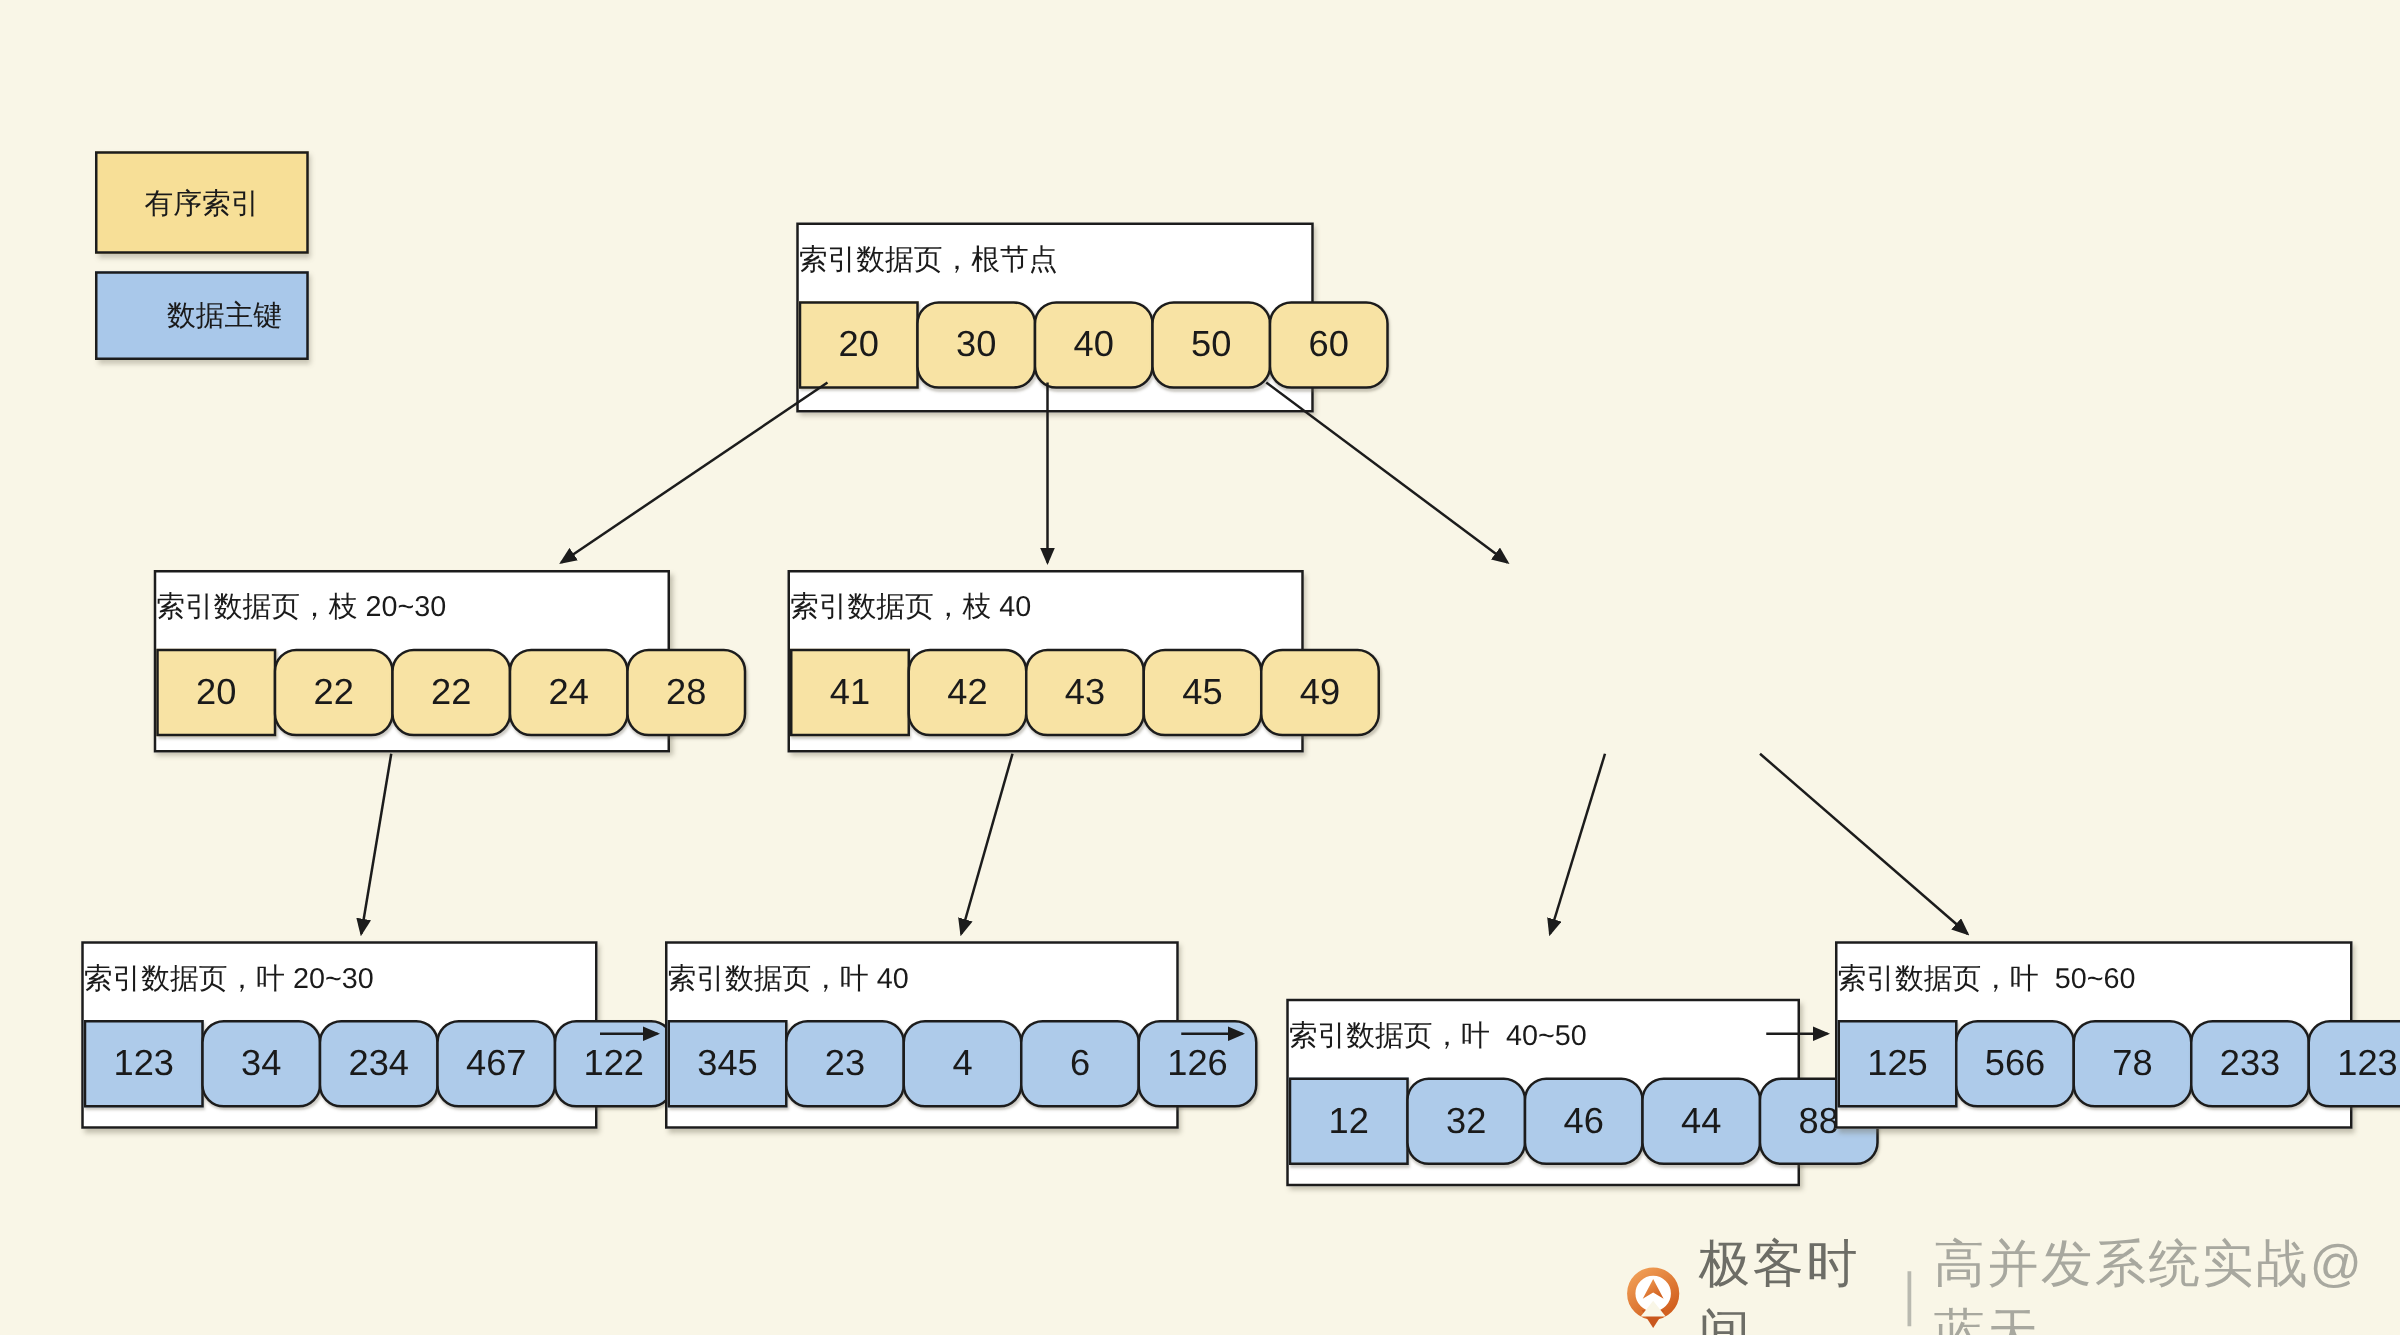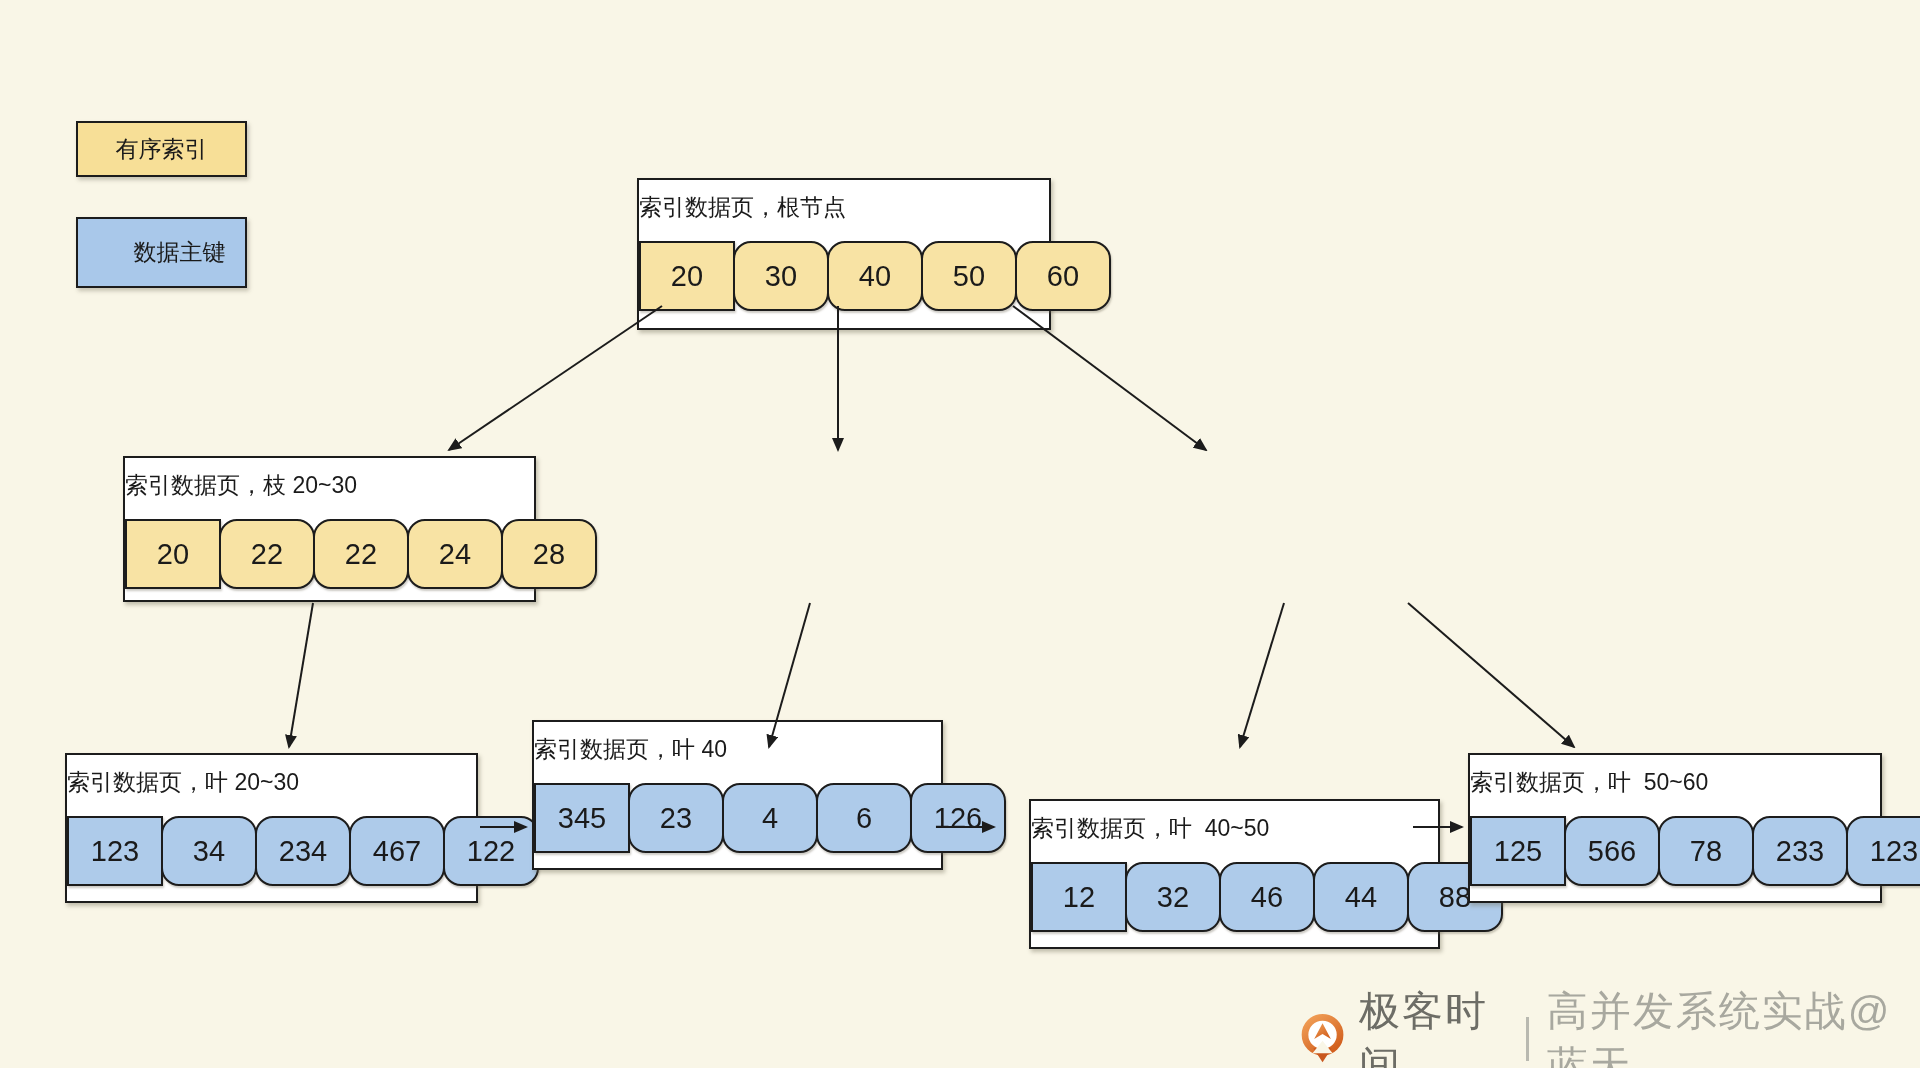--- a/index.html
+++ b/index.html
@@ -101,21 +101,21 @@
     font-size: 41px;
     color: #a8a89f;
     letter-spacing: 2px;
   }
 </style>
 </head>
 <body>
 
 <div class="canvas">
 
-  <div class="legend-box legend-index" style="left:76px; top:121px; width:171px; height:56px;">
+  <div class="legend-box legend-index" style="left:76px; top:121px; width:171px; height:82px;">
     <span>有序索引</span>
   </div>
   <div class="legend-box legend-key" style="left:76px; top:217px; width:171px; height:71px;">
     <span>数据主键</span>
   </div>
 
   <div class="node index-node" style="left:637px; top:178px; width:414px; height:152px;">
     <div class="node-title">索引数据页，根节点</div>
     <div class="cell-row">
       <div class="cell">20</div>
@@ -130,34 +130,44 @@
     <div class="node-title">索引数据页，枝 20~30</div>
     <div class="cell-row">
       <div class="cell">20</div>
       <div class="cell">22</div>
       <div class="cell">22</div>
       <div class="cell">24</div>
       <div class="cell">28</div>
     </div>
   </div>
 
+  <div class="node index-node" style="left:630px; top:456px; width:413px; height:146px;">
+    <div class="node-title">索引数据页，枝 40</div>
+    <div class="cell-row">
+      <div class="cell">41</div>
+      <div class="cell">42</div>
+      <div class="cell">43</div>
+      <div class="cell">45</div>
+      <div class="cell">49</div>
+    </div>
+  </div>
 
 
   <div class="node key-node" style="left:65px; top:753px; width:413px; height:150px;">
     <div class="node-title">索引数据页，叶 20~30</div>
     <div class="cell-row">
       <div class="cell">123</div>
       <div class="cell">34</div>
       <div class="cell">234</div>
       <div class="cell">467</div>
       <div class="cell">122</div>
     </div>
   </div>
 
-  <div class="node key-node" style="left:532px; top:720px; width:411px; height:150px;">
+  <div class="node key-node" style="left:532px; top:753px; width:411px; height:150px;">
     <div class="node-title">索引数据页，叶 40</div>
     <div class="cell-row">
       <div class="cell">345</div>
       <div class="cell">23</div>
       <div class="cell">4</div>
       <div class="cell">6</div>
       <div class="cell">126</div>
     </div>
   </div>
 

